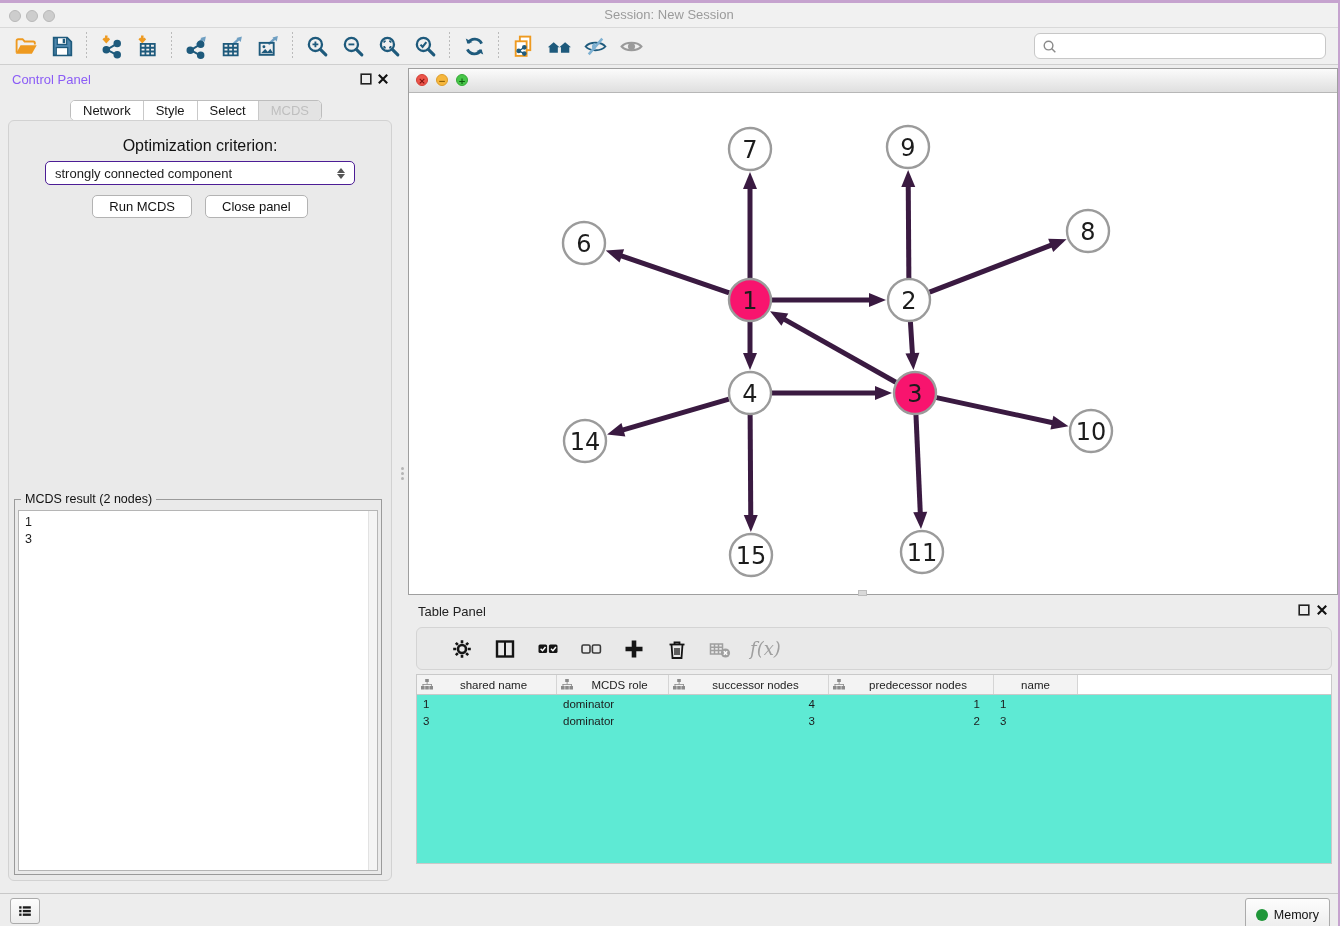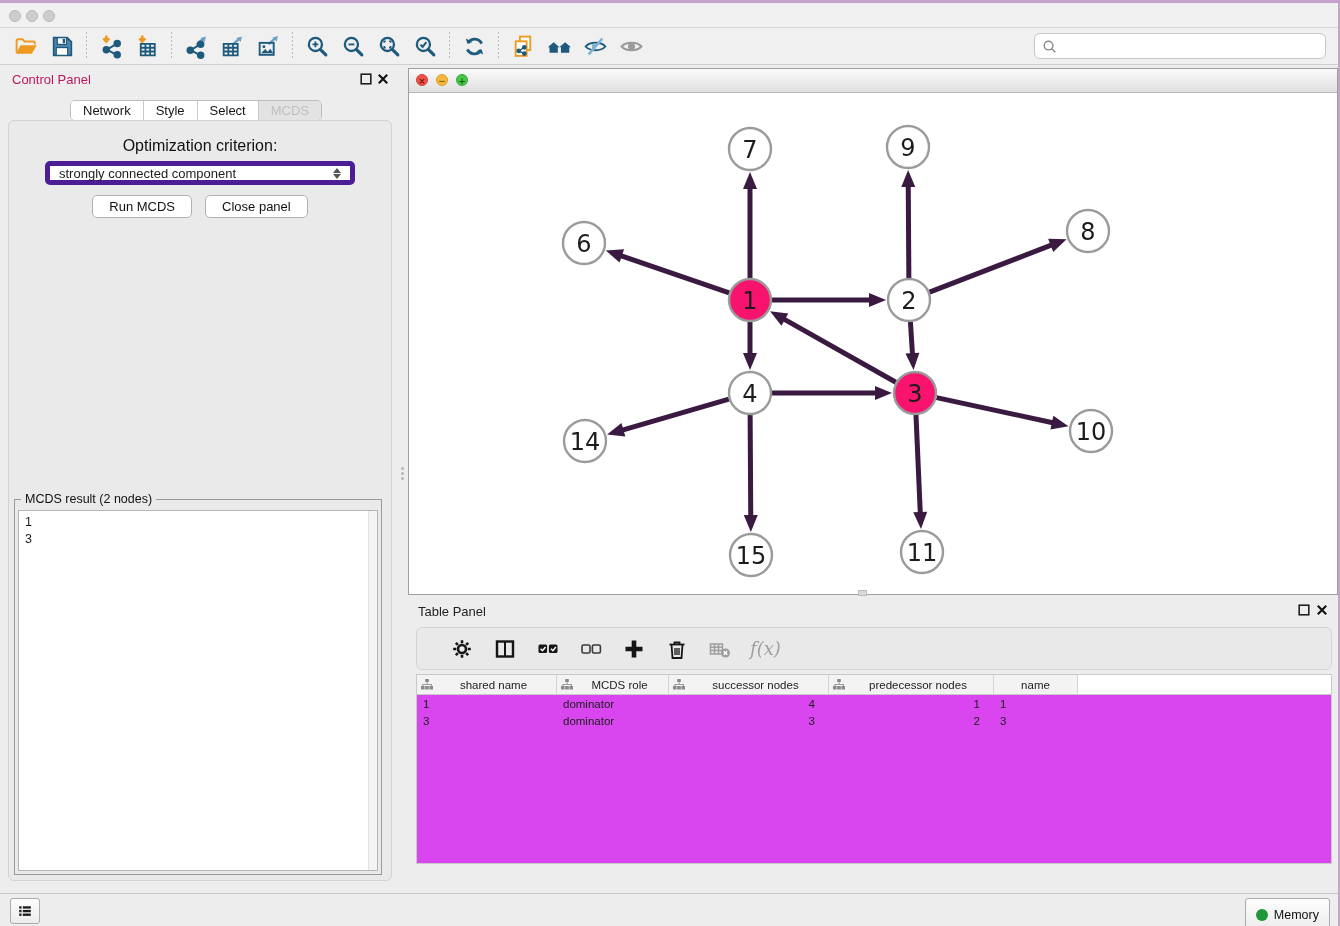--- a/index.html
+++ b/index.html
@@ -14,29 +14,29 @@
   
   .toolbar{position:absolute;left:0;top:25px;width:100%;height:37px;background:#f0f0f0;border-bottom:1px solid #cfcfcf;display:flex;align-items:center;padding:0 8px;}
   .tbtn{width:36px;height:30px;border:none;background:transparent;padding:2px;display:flex;align-items:center;justify-content:center;}
   .tbtn svg{width:25px;height:25px;}
   .tsep{width:1px;height:28px;margin:0 6px;background:repeating-linear-gradient(#bbb 0 2px,transparent 2px 4px);}
   .searchbox{margin-left:auto;margin-right:4px;width:292px;height:26px;background:#fff;border:1px solid #c7c7c7;border-radius:6px;display:flex;align-items:center;padding:0 6px;}
   .searchbox input{border:none;outline:none;flex:1;font-size:13px;font-family:"Liberation Sans",sans-serif;background:transparent;}
   
   .cpanel{position:absolute;left:0;top:62px;width:398px;height:828px;background:#ededed;}
   .cp-head{position:absolute;left:0;top:0;width:100%;height:28px;}
-  .cp-title{position:absolute;left:12px;top:7px;font-size:13px;color:#be185d;}
+  .cp-title{position:absolute;left:12px;top:7px;font-size:13px;color:#8b5cf6;}
   .panel-ico{position:absolute;top:8px;width:12px;height:12px;}
   .cp-tabs{position:absolute;left:70px;top:35px;height:21px;display:flex;border:1px solid #bdbdbd;border-radius:5px;overflow:hidden;background:#fff;}
   .tab{height:100%;display:flex;align-items:center;justify-content:center;font-size:13px;background:#fff;color:#161616;border-right:1px solid #c9c9c9;padding:0 12px;}
   .tab:last-child{border-right:none;}
   .tab.active{background:#e3e3e3;color:#bfbfbf;}
   .cp-content{position:absolute;left:8px;right:6px;top:55px;bottom:12px;background:#eaeaea;border:1px solid #d2d2d2;border-radius:6px;}
   .opt-label{position:absolute;left:0;right:0;top:16px;text-align:center;font-size:16px;color:#111;}
-  .combo{position:absolute;left:36px;top:40px;width:310px;height:24px;background:#fff;border:5px solid #4c1d95;border-radius:5px;display:flex;align-items:center;padding:0 9px;font-size:13px;}
+  .combo{position:absolute;left:36px;top:40px;width:310px;height:24px;background:#fff;border:1px solid #4c1d95;border-radius:5px;display:flex;align-items:center;padding:0 9px;font-size:13px;}
   .combo .stepper{margin-left:auto;display:flex;flex-direction:column;gap:1px;}
   .combo .stepper i{width:0;height:0;border-left:4px solid transparent;border-right:4px solid transparent;}
   .combo .stepper i.up{border-bottom:5px solid #555;}
   .combo .stepper i.down{border-top:5px solid #555;}
   .btn-row{position:absolute;left:0;right:0;top:74px;display:flex;justify-content:center;gap:13px;}
   .pbtn{height:23px;background:#fff;border:1px solid #b3b3b3;border-radius:5px;font-size:13px;font-family:"Liberation Sans",sans-serif;padding:0 16px;color:#111;}
   .result-box{position:absolute;left:5px;right:9px;top:378px;height:376px;border:1px solid #9a9a9a;}
   .result-legend{position:absolute;top:-8px;left:6px;background:#eaeaea;padding:0 4px;font-size:12.5px;color:#111;}
   .result-area{position:absolute;left:3px;right:3px;top:10px;bottom:3px;background:#fff;border:1px solid #b5b5b5;overflow:hidden;}
   .result-scroll{position:absolute;right:0;top:0;bottom:0;width:9px;background:#f4f4f4;border-left:1px solid #e2e2e2;}
@@ -52,21 +52,21 @@
   .nl.green{background:#47c649;border:1px solid #35a937;color:#0d5c0f;}
   .net-canvas{position:absolute;left:0;top:24px;width:928px;height:501px;background:#fff;}
   .net-canvas svg{position:absolute;left:0;top:0;}
   
   .tpanel{position:absolute;left:408px;top:595px;width:932px;height:295px;background:#ededed;}
   .tp-title{position:absolute;left:10px;top:6px;font-size:13px;color:#222;}
   .tp-toolbar{position:absolute;left:8px;right:8px;top:29px;height:43px;background:#e9e9e9;border:1px solid #d4d4d4;border-radius:6px;display:flex;align-items:center;gap:17px;padding-left:32px;}
   .ttb{width:26px;height:26px;border:none;background:transparent;padding:0;display:flex;align-items:center;justify-content:center;}
   .ttb svg{width:22px;height:22px;}
   .fx{font-family:"DejaVu Serif",serif;font-style:italic;font-size:18px;color:#9f9f9f;}
-  .tp-table{position:absolute;left:8px;right:8px;top:76px;height:190px;background:#d946ef;border:1px solid #c9c9c9;overflow:hidden;}
+  .tp-table{position:absolute;left:8px;right:8px;top:76px;height:190px;background:#5eead4;border:1px solid #c9c9c9;overflow:hidden;}
   .thead{display:flex;height:20px;background:#f3f3f3;border-bottom:1px solid #c9c9c9;font-size:11.5px;color:#222;}
   .th{display:flex;align-items:center;border-right:1px solid #d5d5d5;position:relative;padding:0 4px;}
   .th .lbl{flex:1;text-align:center;}
   .th.filler{border-right:none;background:#fff;flex:1;}
   .col-ico{margin-right:2px;flex:0 0 auto;display:flex;}
   .trow{display:flex;height:17px;font-size:11.5px;align-items:center;}
   .td{padding:0 6px;white-space:nowrap;overflow:hidden;}
   .td.r{text-align:right;padding-right:14px;}
   .tp-tabs{position:absolute;left:0;right:0;top:270px;height:23px;display:flex;justify-content:center;}
   .bt-group{display:flex;border:1px solid #bdbdbd;border-radius:6px;overflow:hidden;background:#fff;height:23px;}
@@ -85,20 +85,21 @@
 </style>
 </head>
 <body>
 
 <div class="app">
 
   <div class="titlebar">
     <span class="tl" style="left:9px"></span>
     <span class="tl" style="left:26px"></span>
     <span class="tl" style="left:43px"></span>
+    <div class="title">Session: New Session</div>
   </div>
 
   <div class="toolbar">
     <button class="tbtn">
         <svg viewBox="0 0 24 24">
           <path d="M2.5 18V6.5c0-.8.6-1.5 1.4-1.5h4.3l2 2.2h8.3c.8 0 1.5.7 1.5 1.5V10" fill="none" stroke="#ee9a20" stroke-width="1.8"></path>
           <path d="M1.8 19h15.4l4.6-8.3H6.3z" fill="#ee9a20"></path>
         </svg>
       </button>
     <button class="tbtn">

